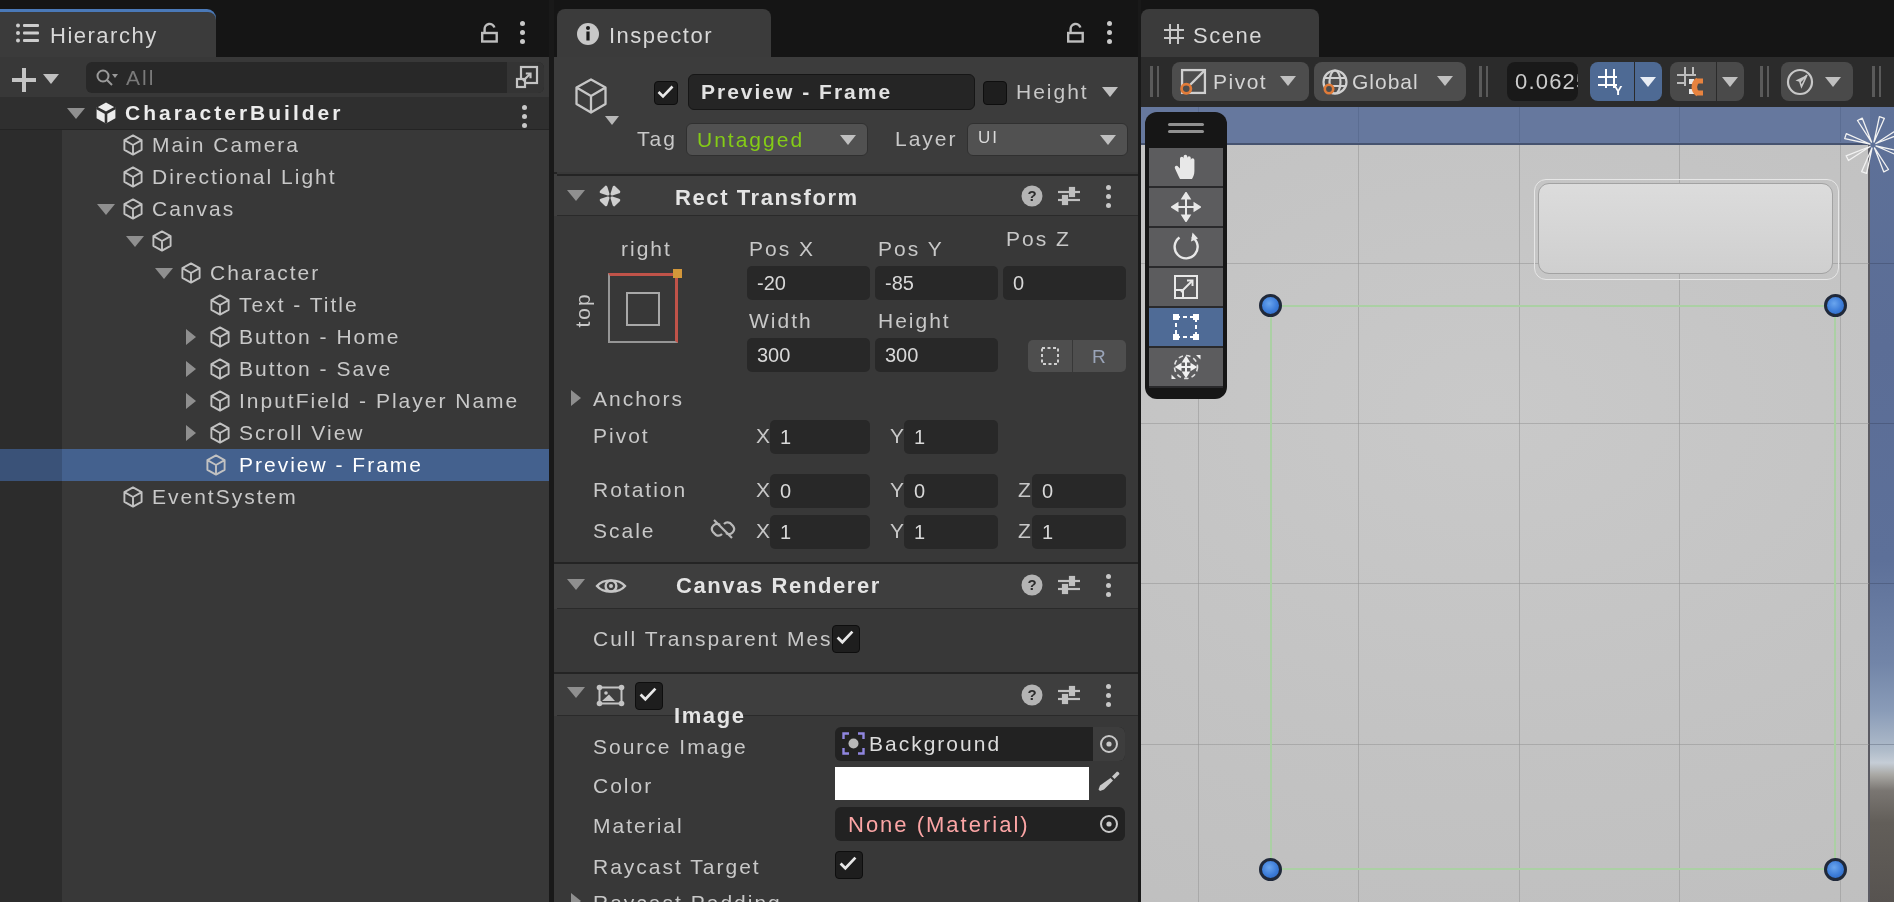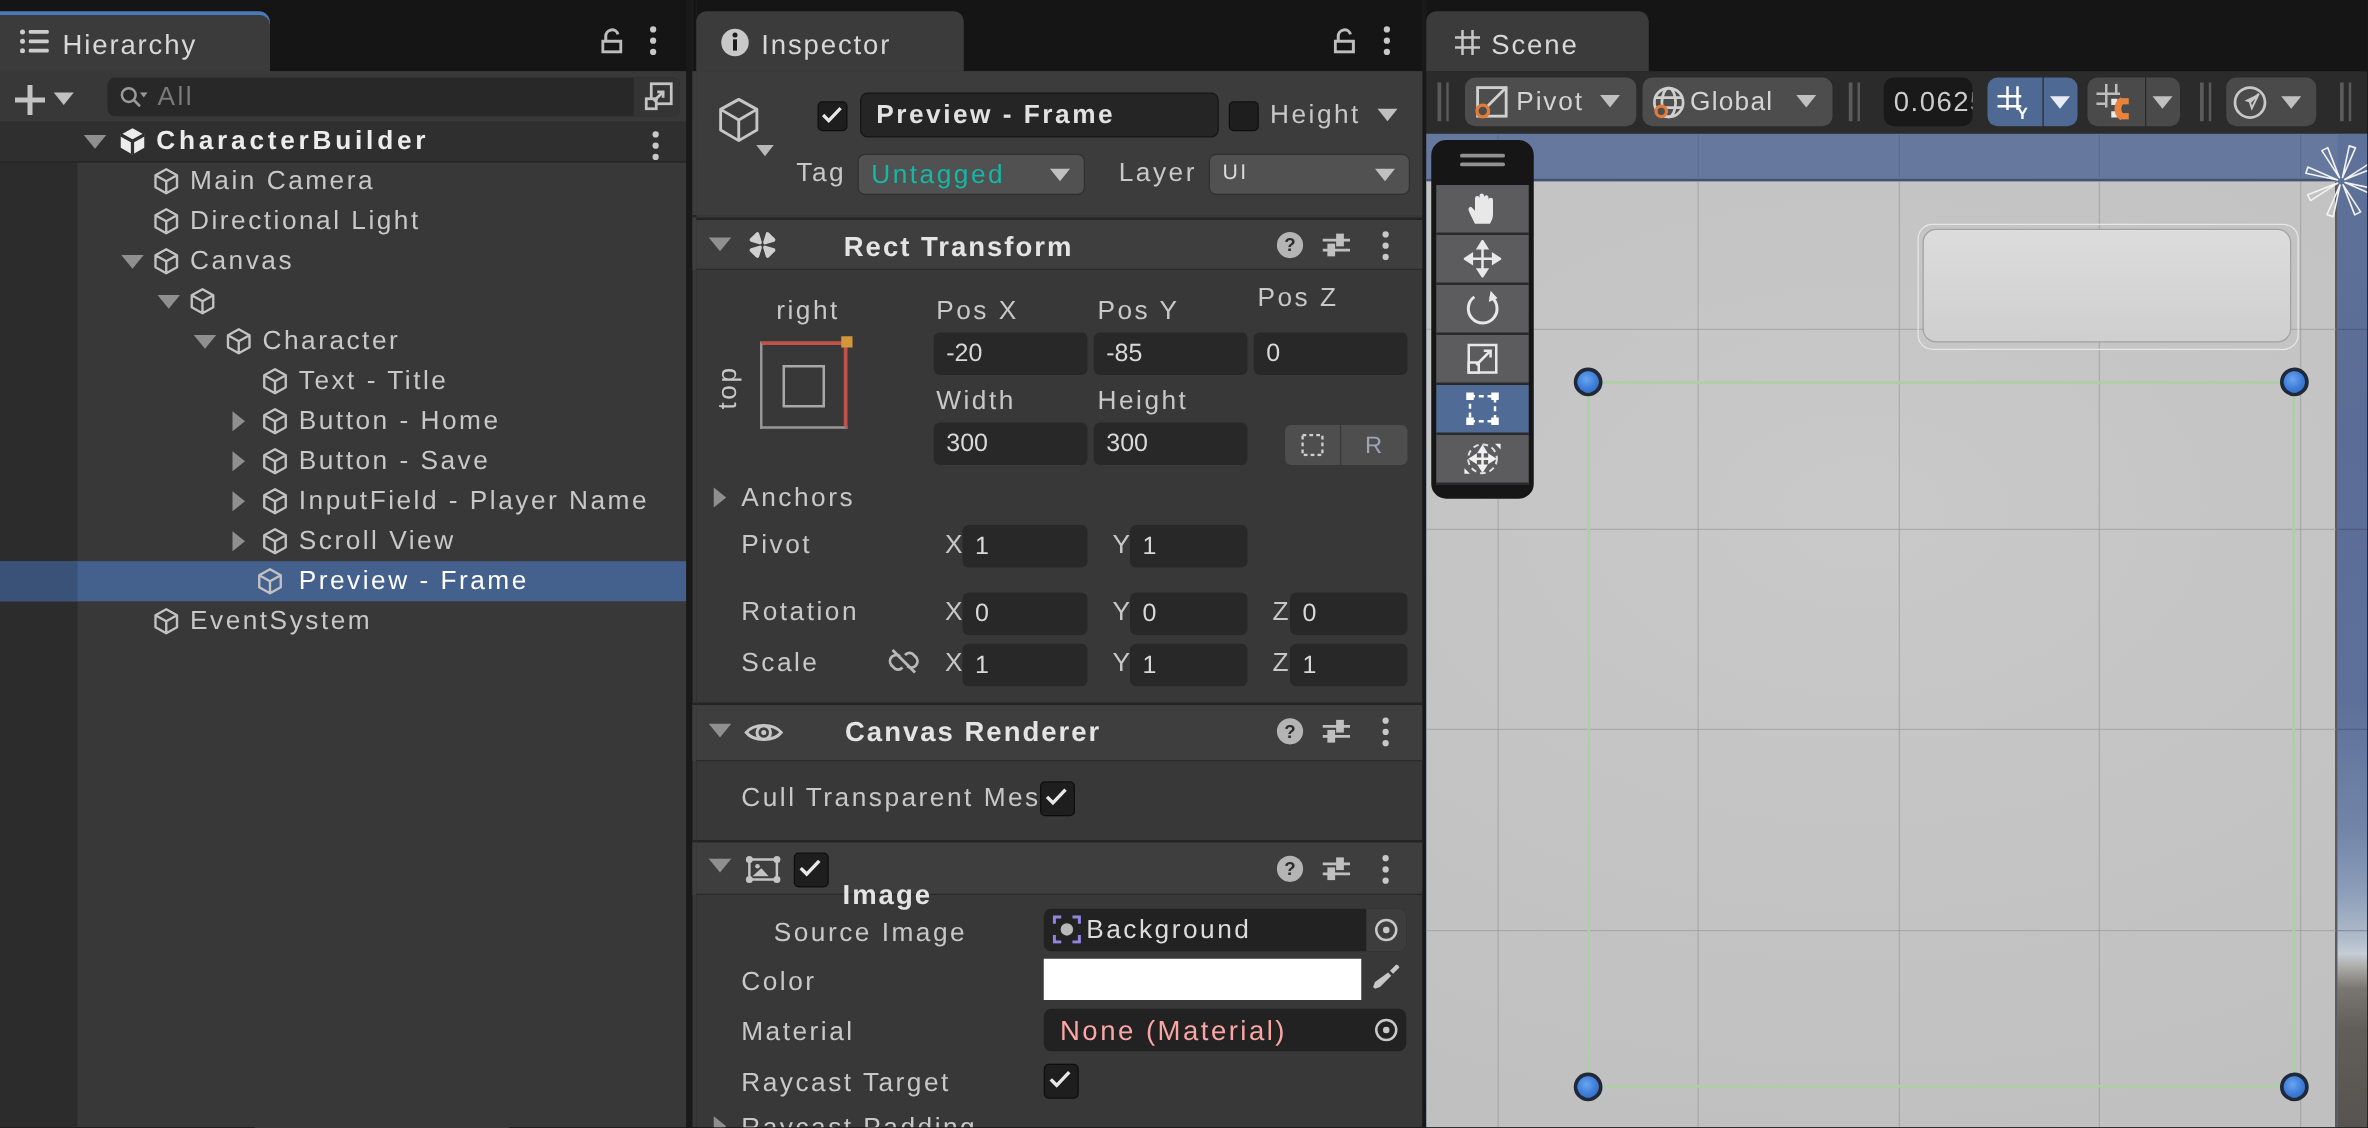--- a/index.html
+++ b/index.html
@@ -211,21 +211,21 @@
   <svg class="abs" style="left:100px;top:85px;" width="17" height="14" viewBox="0 0 17 14">
         <path d="M1.5 7 L6 11.5 L15.5 1.5" fill="none" stroke="#e8e8e8" stroke-width="2.6"></path>
       </svg>
   <div class="abs" style="left:131px;top:74px;width:287px;height:36px;background:#252525;border:1px solid #161616;border-radius:6px;box-sizing:border-box;"></div>
   <div class="abs txt" style="left:144px;top:80px;font-weight:bold;font-size:21px;color:#e2e2e2;">Preview - Frame</div>
   <div class="abs cb" style="left:426px;top:81px;width:22px;height:22px;"></div>
   <div class="abs txt" style="left:459px;top:80px;font-size:21px;">Height</div>
   <div class="abs dd" style="left:545px;top:87px;"></div>
   <div class="abs txt" style="left:80px;top:127px;font-size:21px;">Tag</div>
   <div class="abs" style="left:129px;top:123px;width:182px;height:33px;background:#515151;border:1px solid #303030;border-radius:6px;box-sizing:border-box;"></div>
-  <div class="abs txt" style="left:140px;top:128px;font-size:21px;color:#14b8a6;">Untagged</div>
+  <div class="abs txt" style="left:140px;top:128px;font-size:21px;color:#84cc16;">Untagged</div>
   <div class="abs dd" style="left:283px;top:135px;"></div>
   <div class="abs txt" style="left:338px;top:127px;font-size:21px;">Layer</div>
   <div class="abs" style="left:410px;top:123px;width:161px;height:33px;background:#515151;border:1px solid #303030;border-radius:6px;box-sizing:border-box;"></div>
   <div class="abs txt" style="left:421px;top:128px;font-size:17px;color:#dadada;">UI</div>
   <div class="abs dd" style="left:543px;top:135px;"></div>
 
   <div class="abs" style="left:0;top:174px;width:581px;height:42px;background:#3e3e3e;border-top:2px solid #242424;border-bottom:1px solid #2a2a2a;box-sizing:border-box;"></div>
   <div class="abs tri-d" style="left:10px;top:190px;"></div>
   <svg class="abs" style="left:40px;top:183px;" width="26" height="26" viewBox="0 0 26 26">
     <g fill="#cfcfcf" stroke="#cfcfcf" stroke-width="3" stroke-linejoin="round">
@@ -366,21 +366,21 @@
           <rect x="12" y="2" width="4" height="8" fill="#c0c0c0"></rect>
           <rect x="5" y="10" width="4" height="8" fill="#c0c0c0"></rect>
         </g>
   </svg>
   <div class="abs dots3" style="left:549px;top:684px;">
         <span></span>
         <span></span>
         <span></span>
       </div>
 
-  <div class="abs txt" style="left:36px;top:735px;margin-left:26px;">Source Image</div>
+  <div class="abs txt" style="left:36px;top:735px;">Source Image</div>
   <div class="abs" style="left:278px;top:727px;width:290px;height:34px;background:#222222;border-radius:6px;"></div>
   <svg class="abs" style="left:285px;top:732px;" width="23" height="23" viewBox="0 0 23 23">
     <g stroke="#9086e0" stroke-width="2.4" fill="none">
       <path d="M1.5 7 L1.5 1.5 L7 1.5 M16 1.5 L21.5 1.5 L21.5 7 M21.5 16 L21.5 21.5 L16 21.5 M7 21.5 L1.5 21.5 L1.5 16"></path>
     </g>
     <circle cx="11.5" cy="11.5" r="5" fill="#b8b8b8"></circle>
   </svg>
   <div class="abs txt" style="left:312px;top:732px;font-size:21px;color:#dcdcdc;">Background</div>
   <div class="abs" style="left:536px;top:727px;width:32px;height:34px;background:#3d3d3d;border-radius:0 6px 6px 0;"></div>
   <svg class="abs" style="left:542px;top:734px;" width="20" height="20" viewBox="0 0 20 20">

